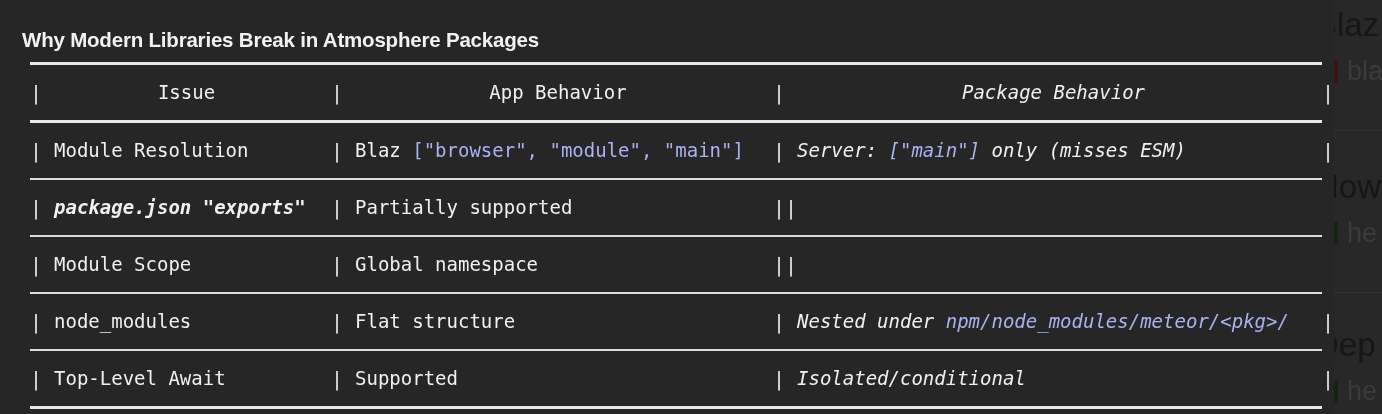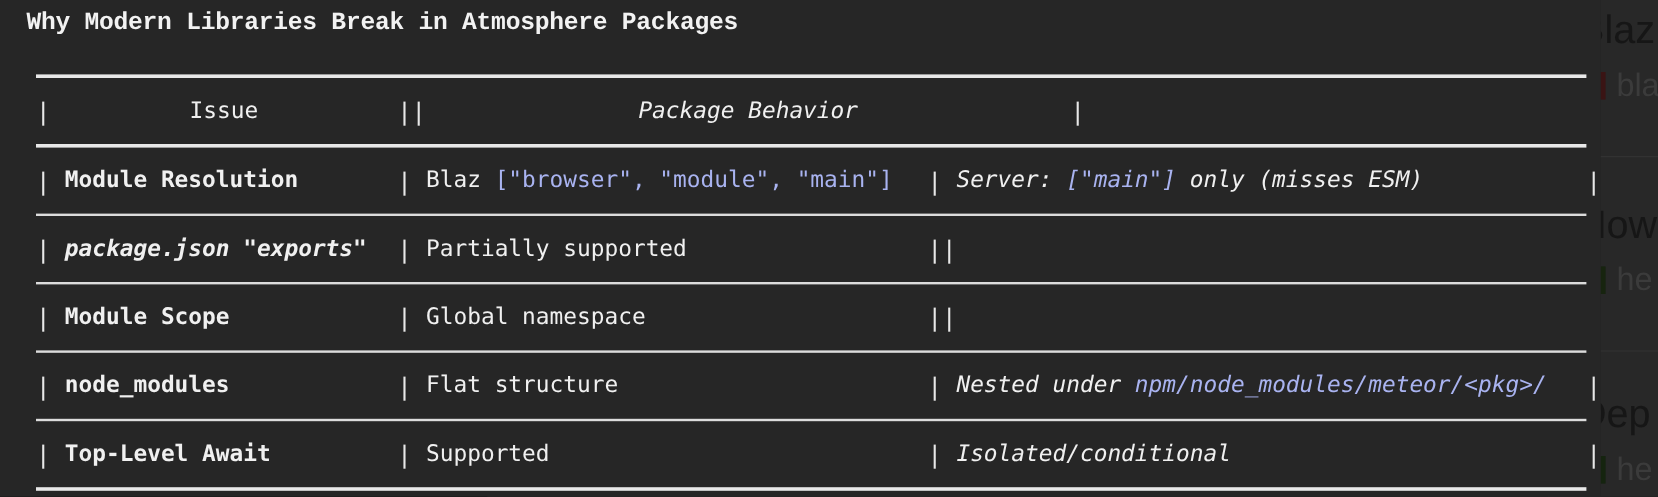--- a/index.html
+++ b/index.html
@@ -112,22 +112,22 @@
   .overlay {
     position: absolute;
     left: 0; top: 0;
     width: 1334px;
     height: 414px;
     background: #262626;
   }
 
   .doc-title {
     position: absolute;
-    left: 22px; top: 8px;
-    font-family: Liberation Mono, monospace;
+    left: 22px; top: 28px;
+    font-family: Liberation Sans, sans-serif;
     font-weight: bold;
     font-size: 20.5px;
     color: #f2f2f2;
     white-space: nowrap;
     letter-spacing: -0.2px;
   }
 
   
   .table-wrap {
     position: absolute;
@@ -168,21 +168,21 @@
     overflow: hidden;
     padding: 0 12px;
     line-height: 1.2;
   }
 
   .c1 { flex: 0 0 289px; }
   .c2 { flex: 0 0 430px; }
   .c3 { flex: 0 0 537px; font-style: italic; }
 
   .head .cell { text-align: center; font-size: 19px; }
-  .body-row .c1 { font-weight: bold; }
+  .body-row .c1 { font-weight: normal; }
   .body-row .c1.ital { font-weight: bold; font-style: italic; }
 
   code, .code {
     font-family: "DejaVu Sans Mono", "Liberation Mono", monospace;
     color: #a9b3f0;
     font-size: 19px;
   }
 </style>
 </head>
 <body>
@@ -238,20 +238,21 @@
     <div class="doc-title">Why Modern Libraries Break in Atmosphere Packages</div>
 
     <div class="table-wrap">
 
       <div class="rule"></div>
 
       <div class="trow head">
         <span class="pipe">|</span>
         <div class="cell c1">Issue</div>
         <span class="pipe">|</span>
+        <div class="cell c2">App Behavior</div>
         <span class="pipe">|</span>
         <div class="cell c3">Package Behavior</div>
         <span class="pipe">|</span>
       </div>
 
       <div class="rule"></div>
 
       <div id="rows-host">
           <div class="trow body-row">
             <span class="pipe">|</span>

